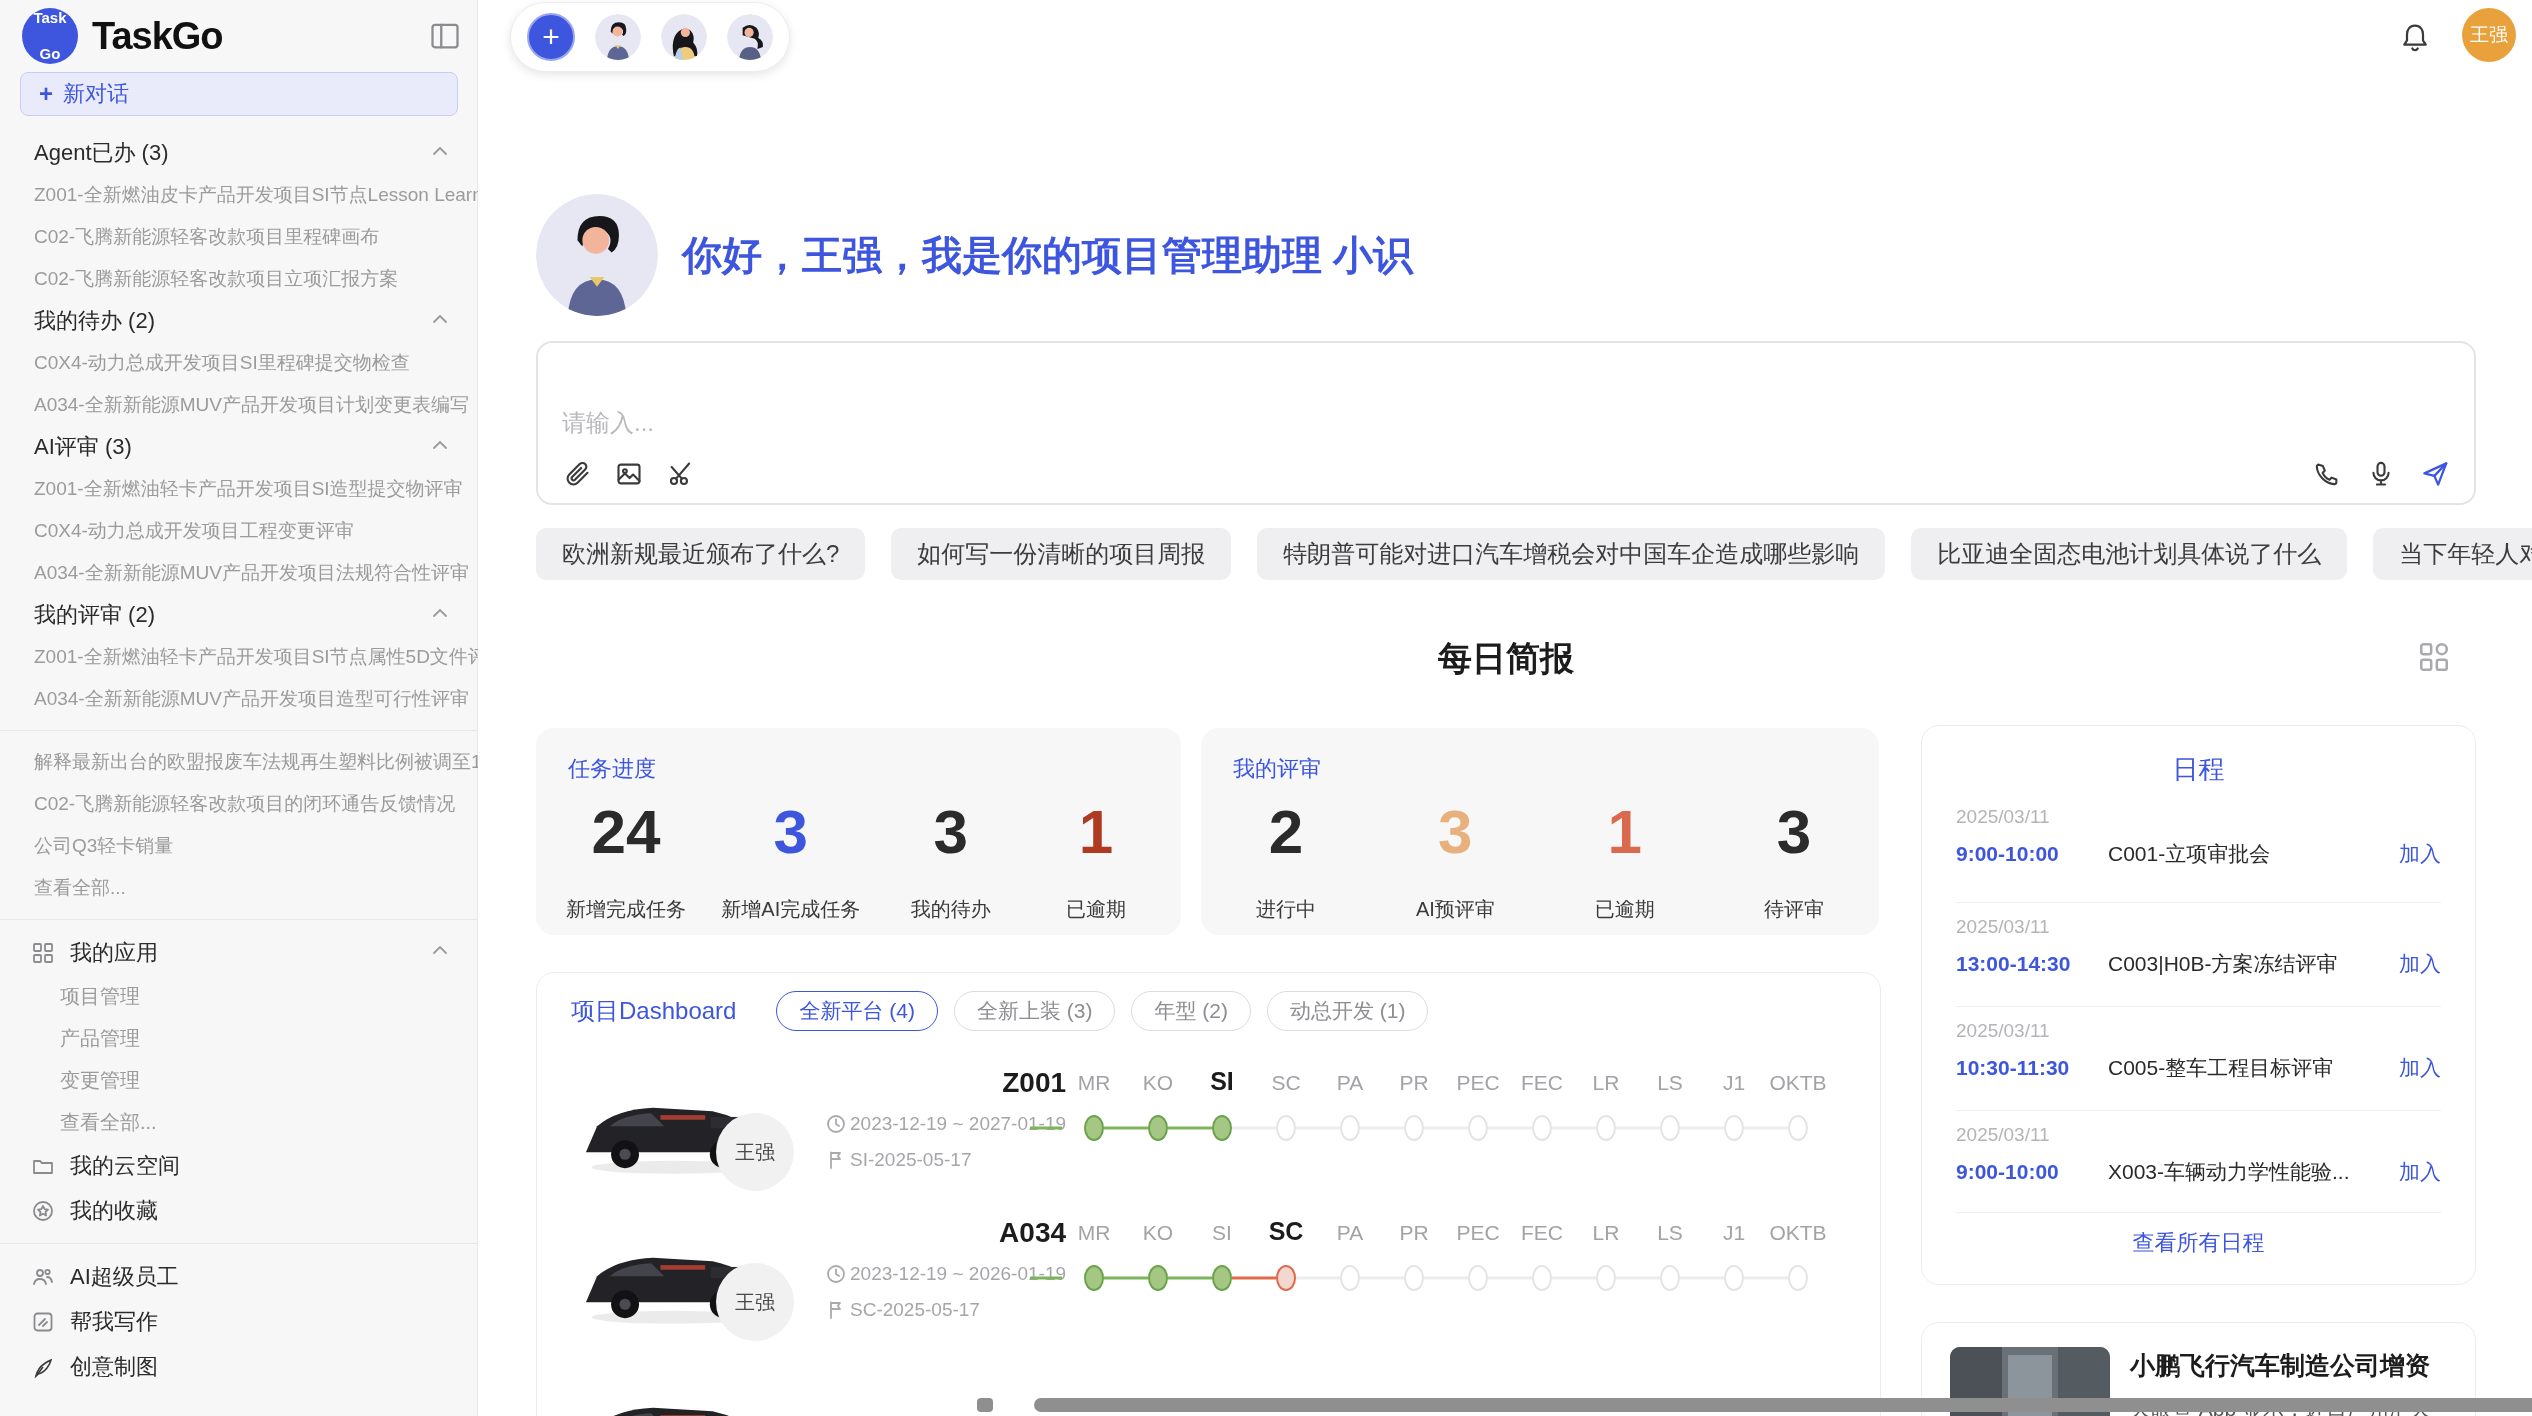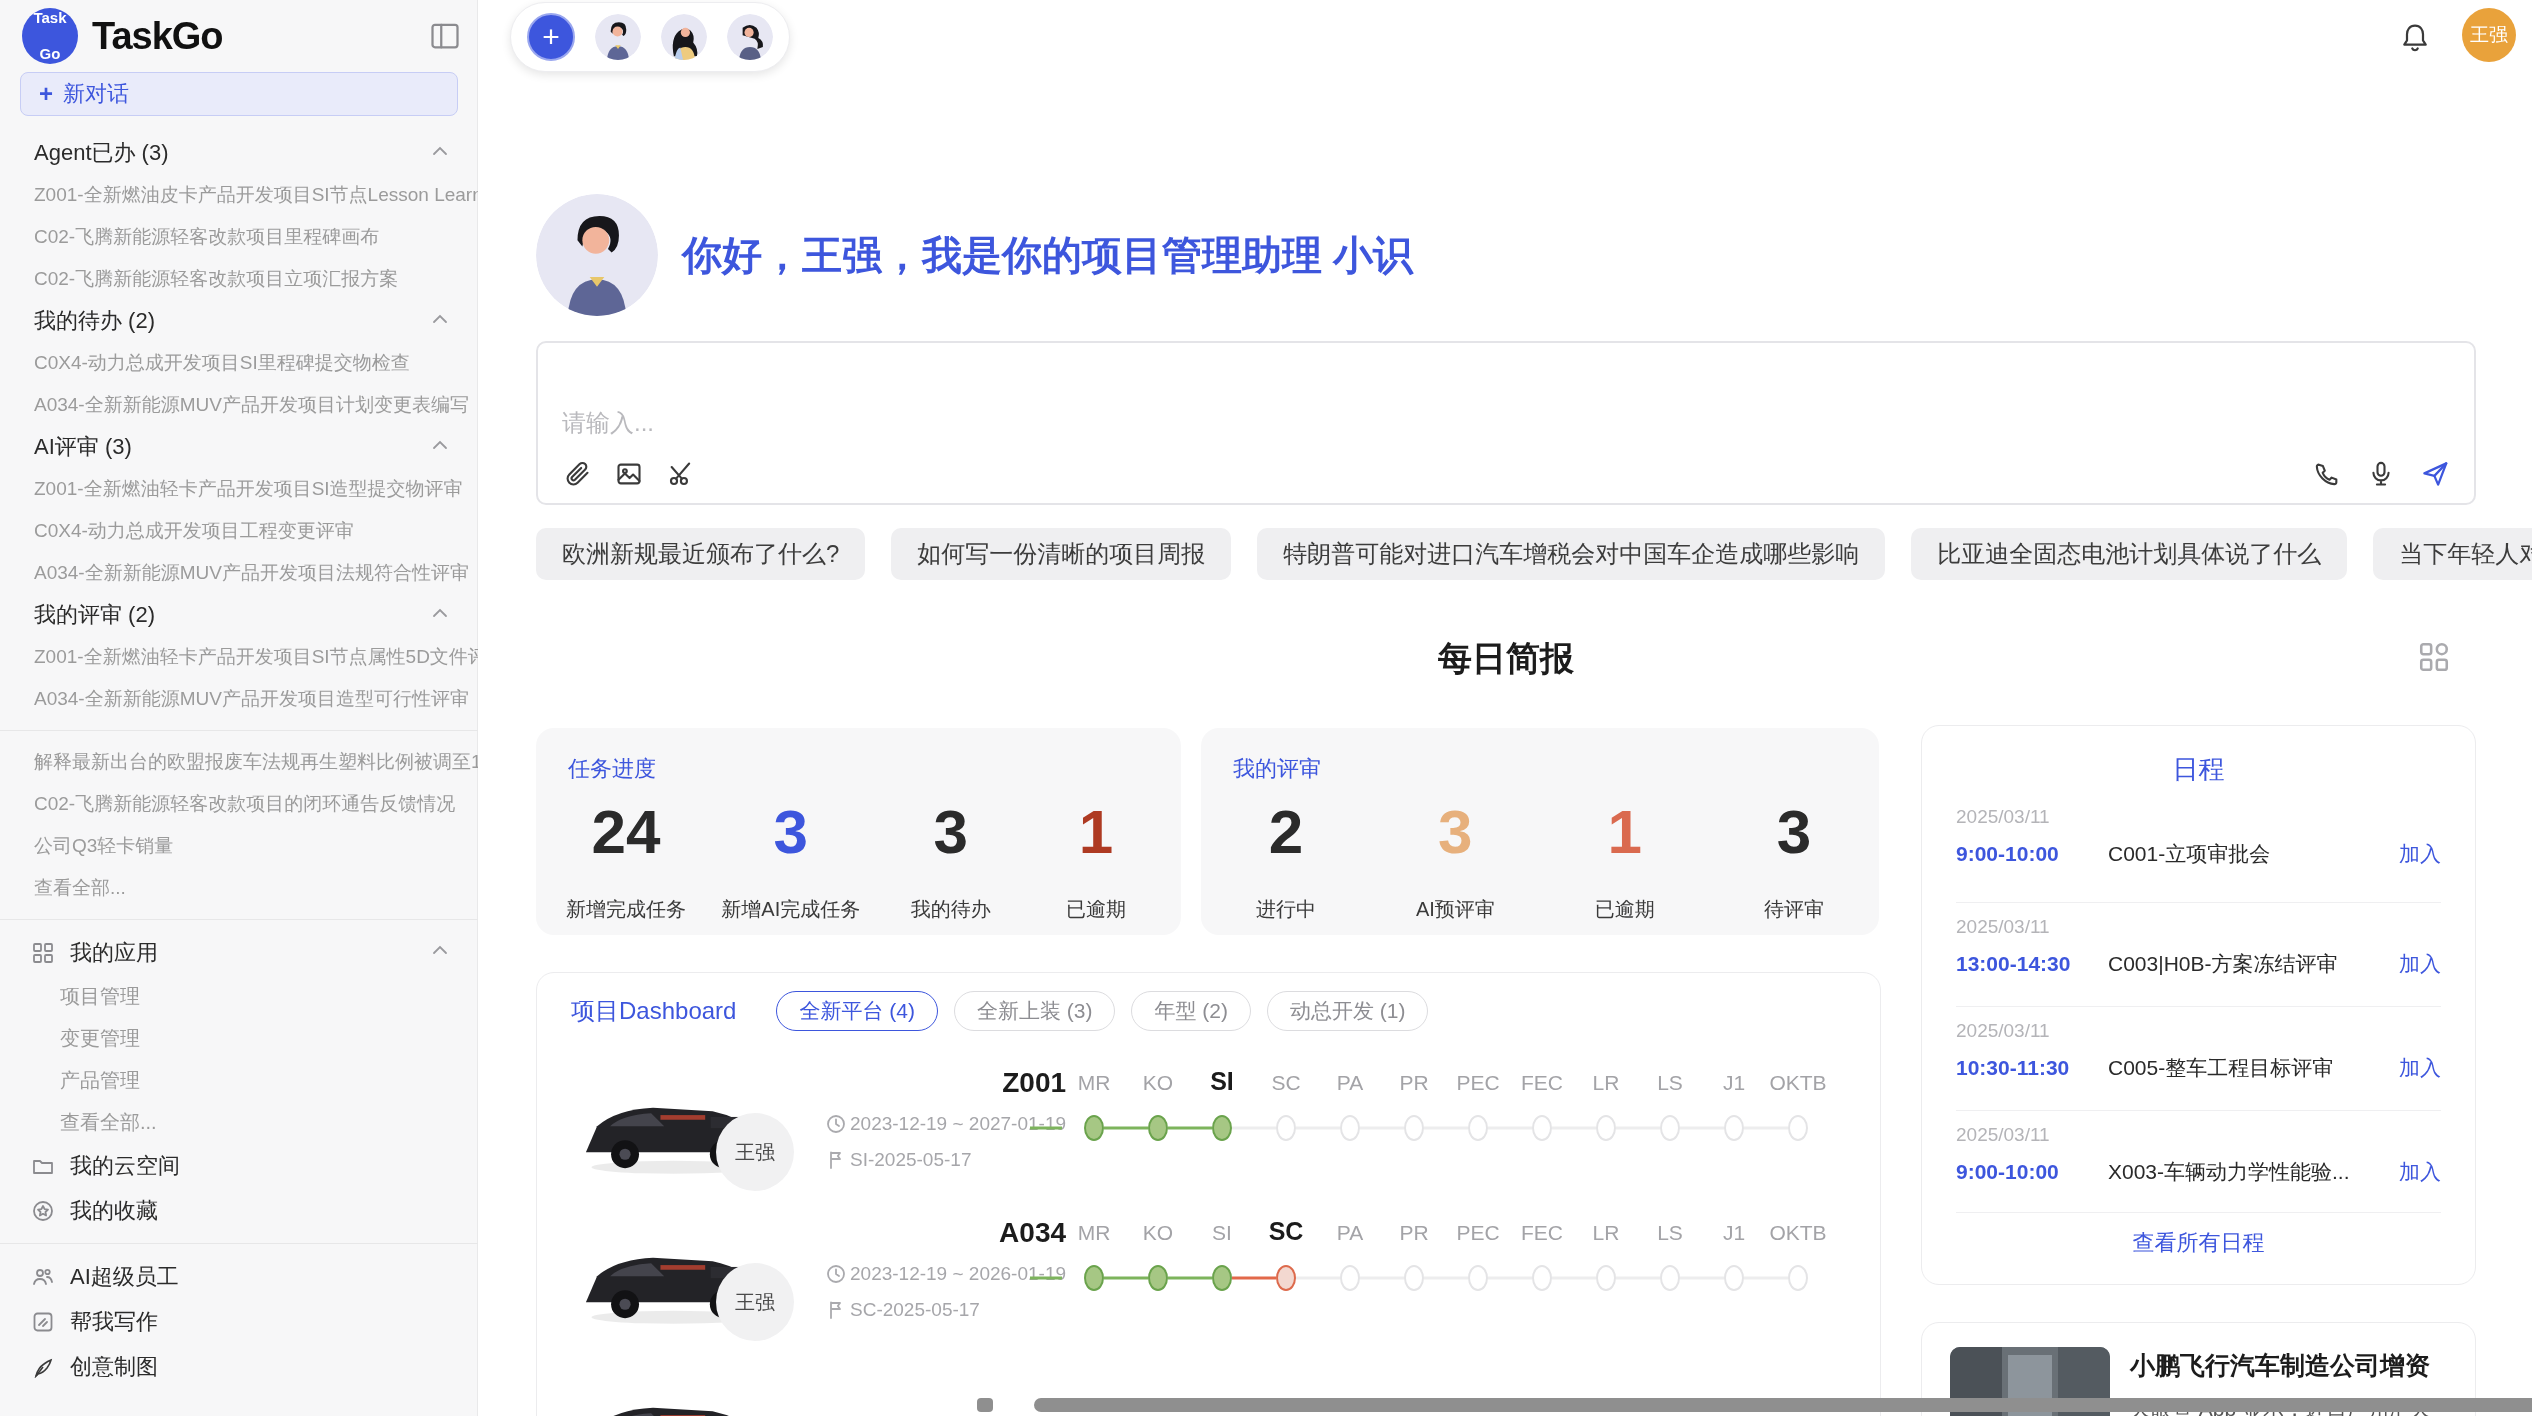--- a/index.html
+++ b/index.html
@@ -45,21 +45,21 @@
   .bell-btn { position:absolute; right:102px; top:22px; width:30px; height:32px; cursor:pointer; }
   .user-avatar { position:absolute; right:16px; top:8px; width:54px; height:54px; border-radius:50%;
     background:#e9a23b; color:#fff; font-size:19px; display:flex; align-items:center;
     justify-content:center; cursor:pointer; }
 
   .greeting { position:absolute; left:57px; top:194px; display:flex; align-items:center; gap:24px; }
   .greet-avatar { width:122px; height:122px; border-radius:50%; overflow:hidden; }
   .greet-text { font-size:40px; font-weight:bold; color:#3d56dd; }
 
   .composer { position:absolute; left:57px; top:341px; width:1940px; height:164px;
-    border:2px solid #e4e4e8; border-radius:10px; background:#fff; }
+    border:2px solid #e4e4e8; border-radius:16px; background:#fff; }
   .composer-input { position:absolute; left:24px; top:66px; width:1500px; border:none; outline:none;
     font-size:24px; color:#333; font-family:inherit; background:transparent; }
   .composer-input::placeholder { color:#b9b9bd; }
   .comp-icons-l { position:absolute; left:24px; bottom:14px; display:flex; gap:22px; }
   .comp-icons-r { position:absolute; right:24px; bottom:14px; display:flex; gap:24px; align-items:center; }
   .icon-btn { width:30px; height:30px; cursor:pointer; display:flex; align-items:center; justify-content:center; }
 
   .chips { position:absolute; left:57px; top:528px; width:1940px; display:flex; gap:26px; }
   .chip { height:52px; background:#efeff1; border-radius:10px; display:flex; align-items:center;
     padding:0 26px; font-size:24px; color:#3c3c3c; cursor:pointer; white-space:nowrap; }
@@ -271,22 +271,22 @@
           <rect x="13" y="2" width="7" height="7" rx="1"></rect>
         <rect x="2" y="13" width="7" height="7" rx="1"></rect>
           <rect x="13" y="13" width="7" height="7" rx="1"></rect>
       </svg>
       <span>我的应用</span>
       <svg class="chev" width="16" height="10">
           <use href="#sym-chev"></use>
         </svg>
     </div>
     <div class="side-sub ellip">项目管理</div>
+    <div class="side-sub ellip">产品管理</div>
     <div class="side-sub ellip">变更管理</div>
-    <div class="side-sub ellip">产品管理</div>
     <div class="side-sub">查看全部...</div>
 
     <div class="side-row-ic">
       <svg class="stroke gray" width="22" height="22" viewBox="0 0 22 22">
         <path d="M2 6 h6 l2 2 h10 v10 h-18 z"></path>
       </svg>
       <span>我的云空间</span>
     </div>
     <div class="side-row-ic">
       <svg class="stroke gray" width="22" height="22" viewBox="0 0 22 22">

